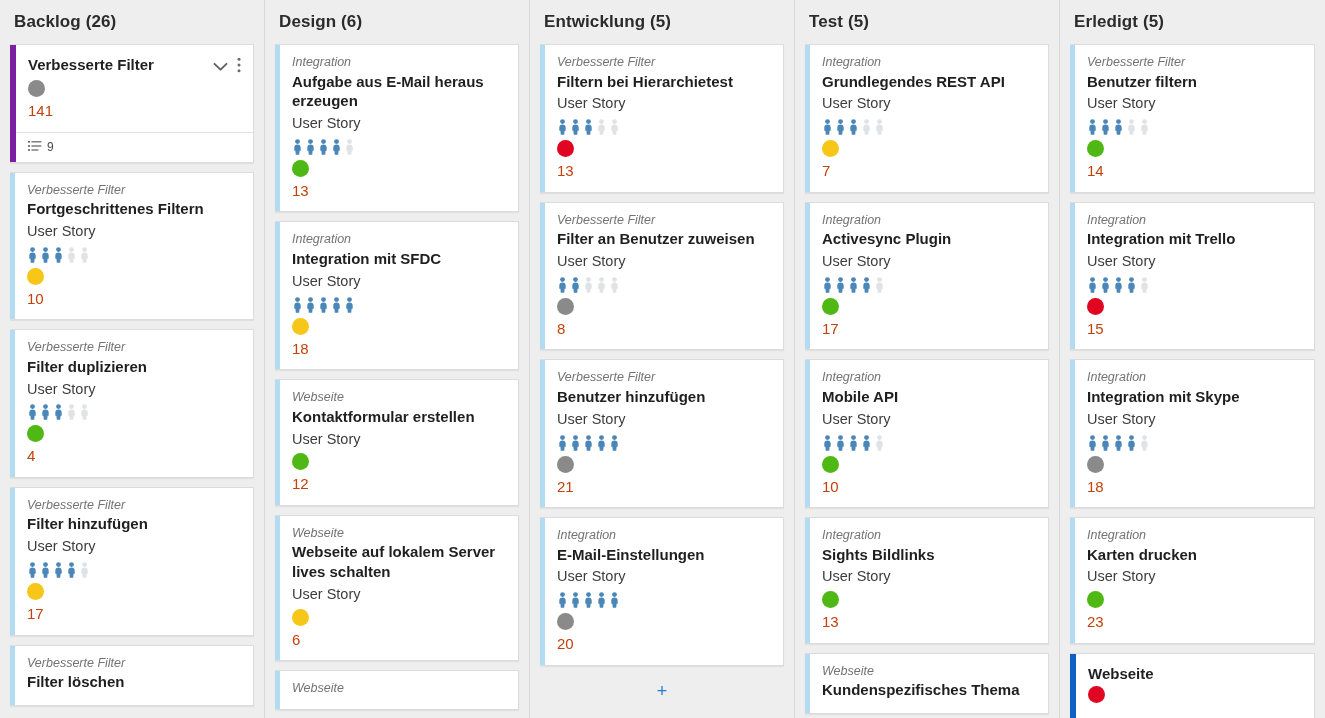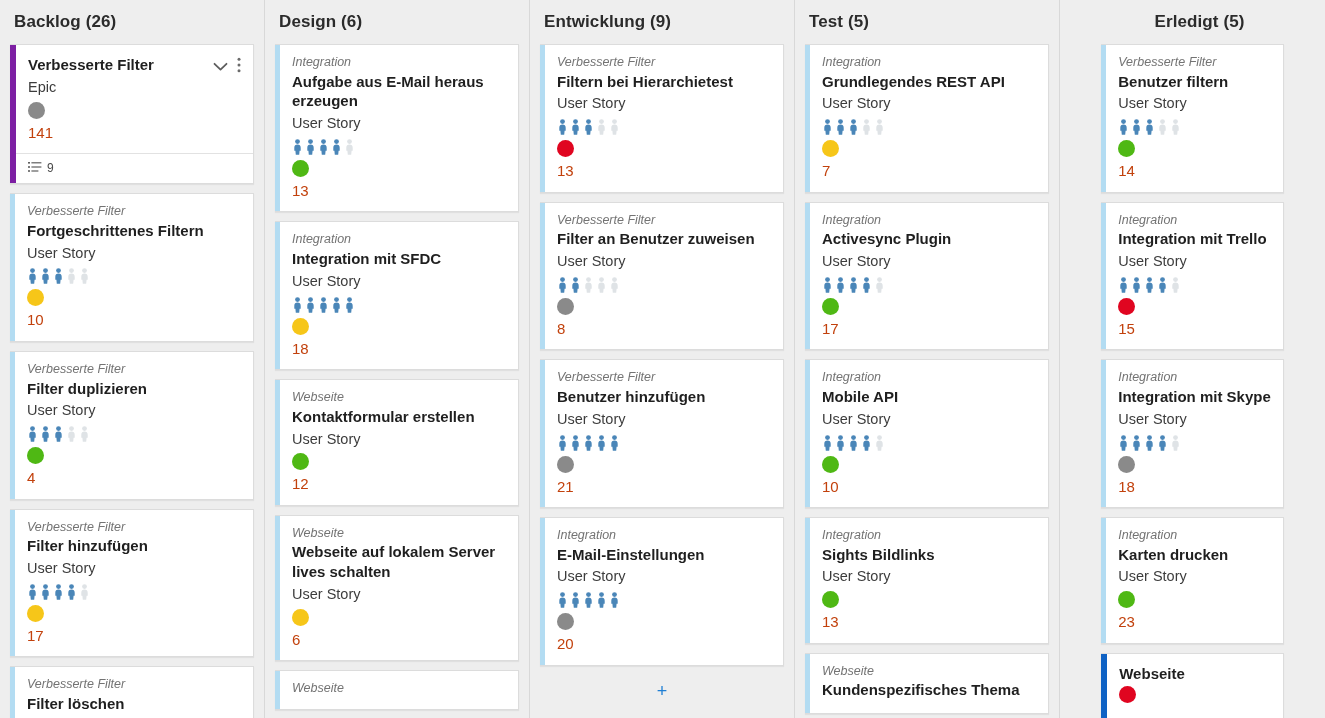--- a/index.html
+++ b/index.html
@@ -19,21 +19,21 @@
     flex: 0 0 265px;
     width: 265px;
     height: 718px;
     background: #eeeeee;
     border-right: 1px solid #d8d8d8;
     display: flex;
     flex-direction: column;
     overflow: hidden;
     position: relative;
   }
-  .column:last-child { border-right: none; align-items: center; }
+  .column:last-child { border-right: none; }
 
   .col-header {
     height: 44px;
     flex: 0 0 44px;
     display: flex;
     align-items: center;
     padding: 0 0 0 14px;
     background: #eeeeee;
   }
   .col-title {
@@ -167,21 +167,20 @@
                   <span class="icon-chevron"><svg width="15" height="10" viewBox="0 0 15 10" xmlns="http://www.w3.org/2000/svg">
                       <path d="M1.5 1.8 L7.5 7.6 L13.5 1.8" stroke="#5d5d5d" stroke-width="1.8" fill="none" stroke-linecap="round" stroke-linejoin="round"></path>
                     </svg></span>
                   <span class="icon-dots"><svg width="4" height="16" viewBox="0 0 4 16" xmlns="http://www.w3.org/2000/svg">
                       <circle cx="2" cy="2.3" r="1.5" fill="#6b6b6b"></circle>
                       <circle cx="2" cy="8" r="1.5" fill="#6b6b6b"></circle>
                       <circle cx="2" cy="13.7" r="1.5" fill="#6b6b6b"></circle>
                     </svg></span>
                 </div>
               </div>
-              <div class="card-type">Epic</div>
               <div class="dot gray"></div>
               <div class="card-points">141</div>
             </div>
             <div class="epic-foot">
               <span><svg width="14" height="12" viewBox="0 0 14 12" xmlns="http://www.w3.org/2000/svg">
                   <rect x="0" y="1" width="2" height="1.6" fill="#5f5f5f"></rect>
                   <rect x="0" y="5.2" width="2" height="1.6" fill="#5f5f5f"></rect>
                   <rect x="0" y="9.2" width="2" height="1.6" fill="#5f5f5f"></rect>
                   <rect x="3.4" y="1.2" width="10" height="1.2" fill="#5f5f5f"></rect>
                   <rect x="3.4" y="5.4" width="10" height="1.2" fill="#5f5f5f"></rect>
@@ -456,21 +455,21 @@
           <div style="flex: 1 1 auto; min-width: 0px;">
             <div class="card-inner">
               <div class="card-epiclabel">Webseite</div>
             </div>
           </div>
         </div>
       </div>
     </div>
     <div class="column">
       <div class="col-header">
-        <span class="col-title">Entwicklung (9)</span>
+        <span class="col-title">Entwicklung (5)</span>
       </div>
       <div class="col-body">
         <div class="card">
           <div class="card-stripe"></div>
           <div style="flex: 1 1 auto; min-width: 0px;">
             <div class="card-inner">
               <div class="card-epiclabel">Verbesserte Filter</div>
               <div class="card-title">Filtern bei Hierarchietest</div>
               <div class="card-type">User Story</div>
               <div class="persons">

